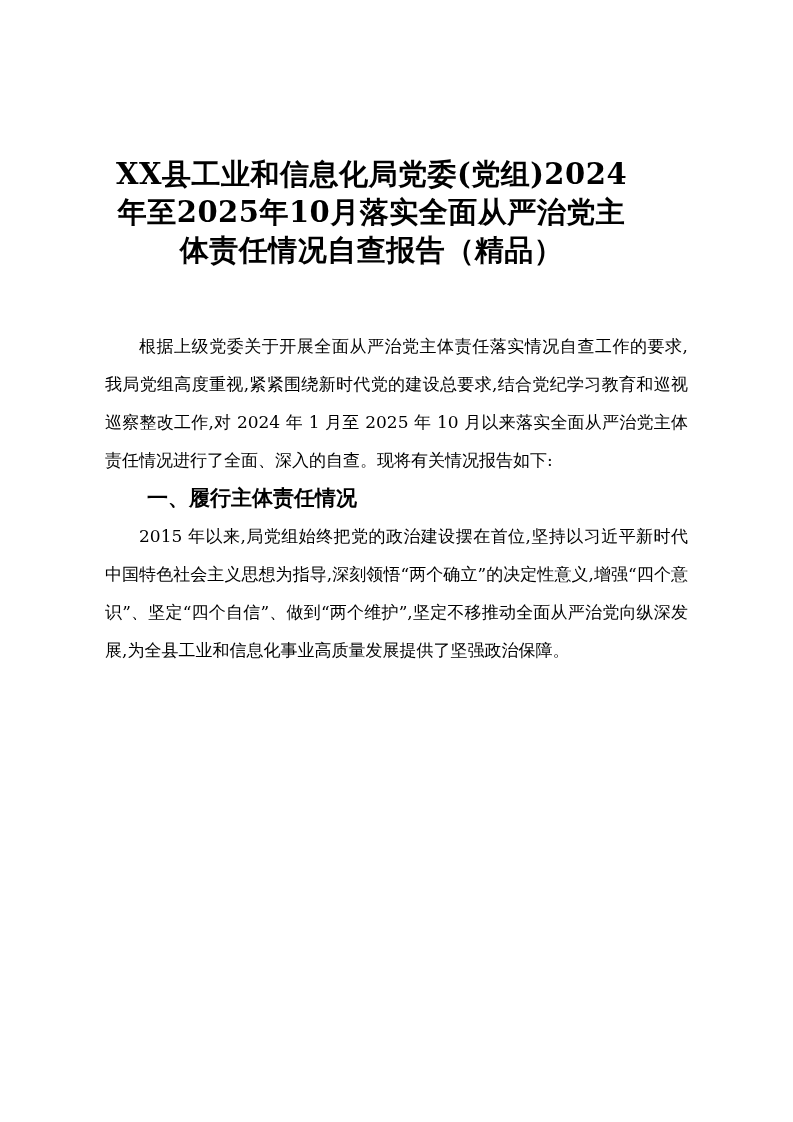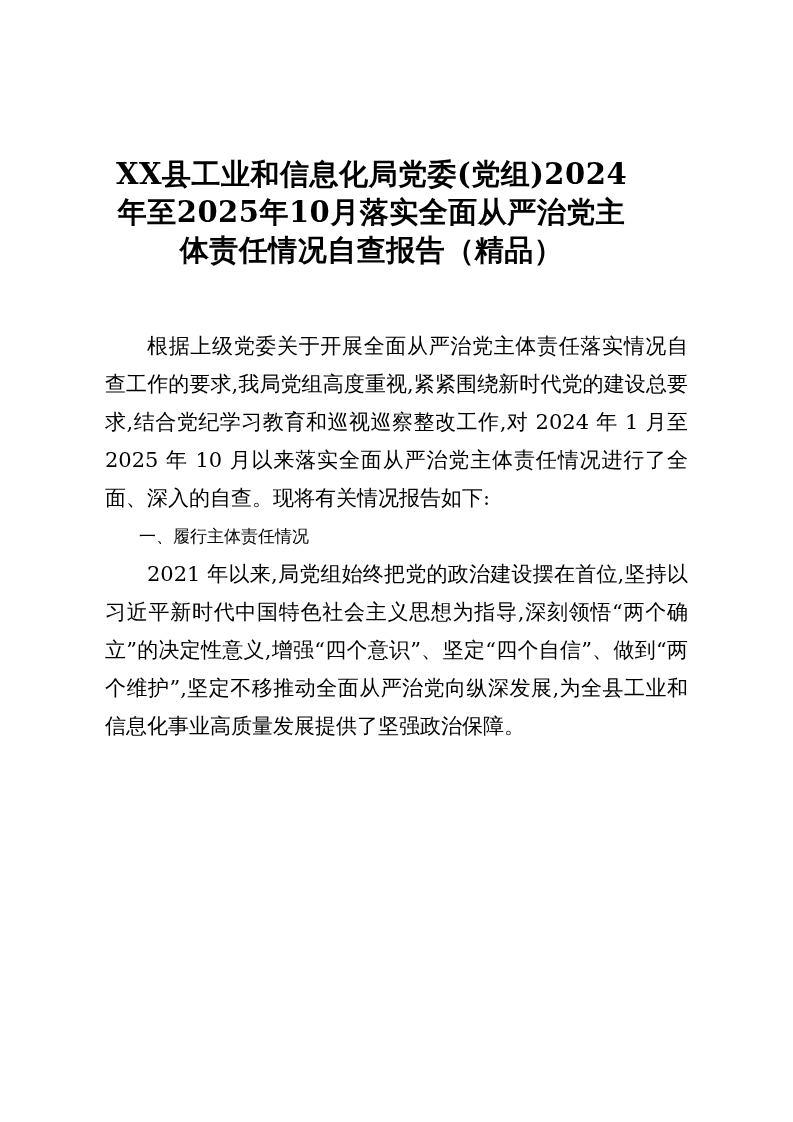--- a/index.html
+++ b/index.html
@@ -25,40 +25,40 @@
     line-height: 38px;
     text-align: center;
     letter-spacing: 0.5px;
     margin: 0 0 58px 0;
   }
   .doc-body {
     width: 583px;
   }
   .para {
     font-family: "DejaVu Serif", "Liberation Serif", serif;
-    font-size: 21px;
+    font-size: 17px;
     line-height: 38px;
     text-align: justify;
     text-justify: inter-ideograph;
     text-indent: 2em;
     margin: 0;
     word-break: break-all;
   }
   .heading {
     font-family: "DejaVu Sans", "Liberation Sans", sans-serif;
-    font-size: 17px;
-    font-weight: normal;
+    font-size: 21px;
+    font-weight: bold;
     line-height: 38px;
     text-indent: 2em;
     margin: 0;
   }
 </style>
 </head>
 <body>
 
 <div class="page">
   <h1 class="doc-title">XX县工业和信息化局党委(党组)2024年至2025年10月落实全面从严治党主体责任情况自查报告（精品）</h1>
   <div class="doc-body">
     <p class="para">根据上级党委关于开展全面从严治党主体责任落实情况自查工作的要求,我局党组高度重视,紧紧围绕新时代党的建设总要求,结合党纪学习教育和巡视巡察整改工作,对 2024 年 1 月至 2025 年 10 月以来落实全面从严治党主体责任情况进行了全面、深入的自查。现将有关情况报告如下:</p>
     <h2 class="heading">一、履行主体责任情况</h2>
-    <p class="para">2021 年以来,局党组始终把党的政治建设摆在首位,坚持以习近平新时代中国特色社会主义思想为指导,深刻领悟“两个确立”的决定性意义,增强“四个意识”、坚定“四个自信”、做到“两个维护”,坚定不移推动全面从严治党向纵深发展,为全县工业和信息化事业高质量发展提供了坚强政治保障。</p>
+    <p class="para">2015 年以来,局党组始终把党的政治建设摆在首位,坚持以习近平新时代中国特色社会主义思想为指导,深刻领悟“两个确立”的决定性意义,增强“四个意识”、坚定“四个自信”、做到“两个维护”,坚定不移推动全面从严治党向纵深发展,为全县工业和信息化事业高质量发展提供了坚强政治保障。</p>
   </div>
 </div>
 
 </body></html>

